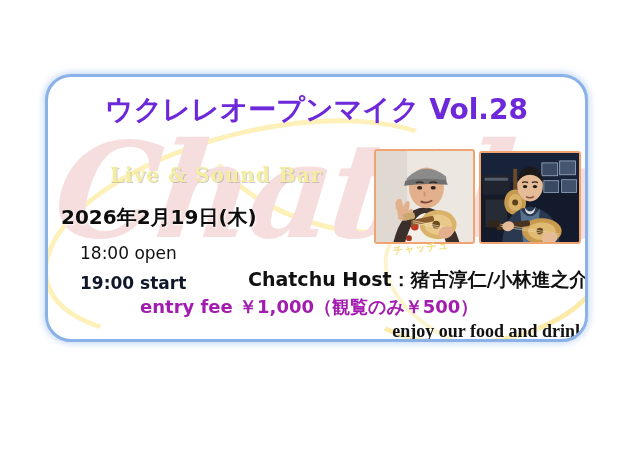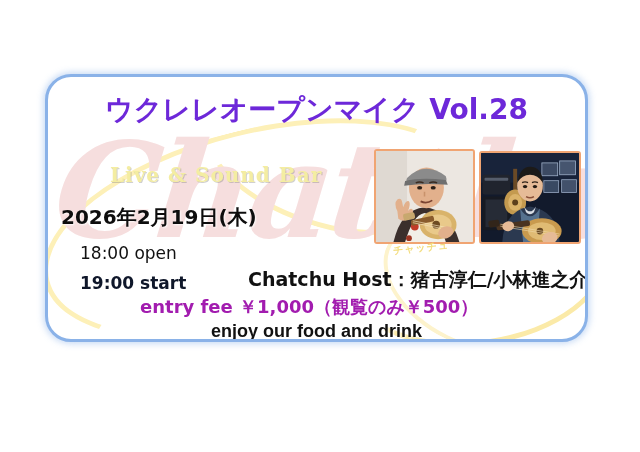--- a/index.html
+++ b/index.html
@@ -187,22 +187,22 @@
     color: #a21caf;
     white-space: nowrap;
     text-shadow: 1px 1px 2px rgba(255,255,255,0.9);
     margin-left: 32px;
   }
   .drink-line {
     position: absolute;
     left: 0;
     right: 0;
     top: 244px;
-    text-align: center;
-    font-family: Liberation Sans, sans-serif;
+    text-align: right;
+    font-family: Liberation Serif, serif;
     font-size: 18px;
     font-weight: bold;
     color: #111111;
     white-space: nowrap;
     text-shadow: 1px 1px 2px rgba(255,255,255,0.9);
   }
 
   
   .photo {
     position: absolute;

